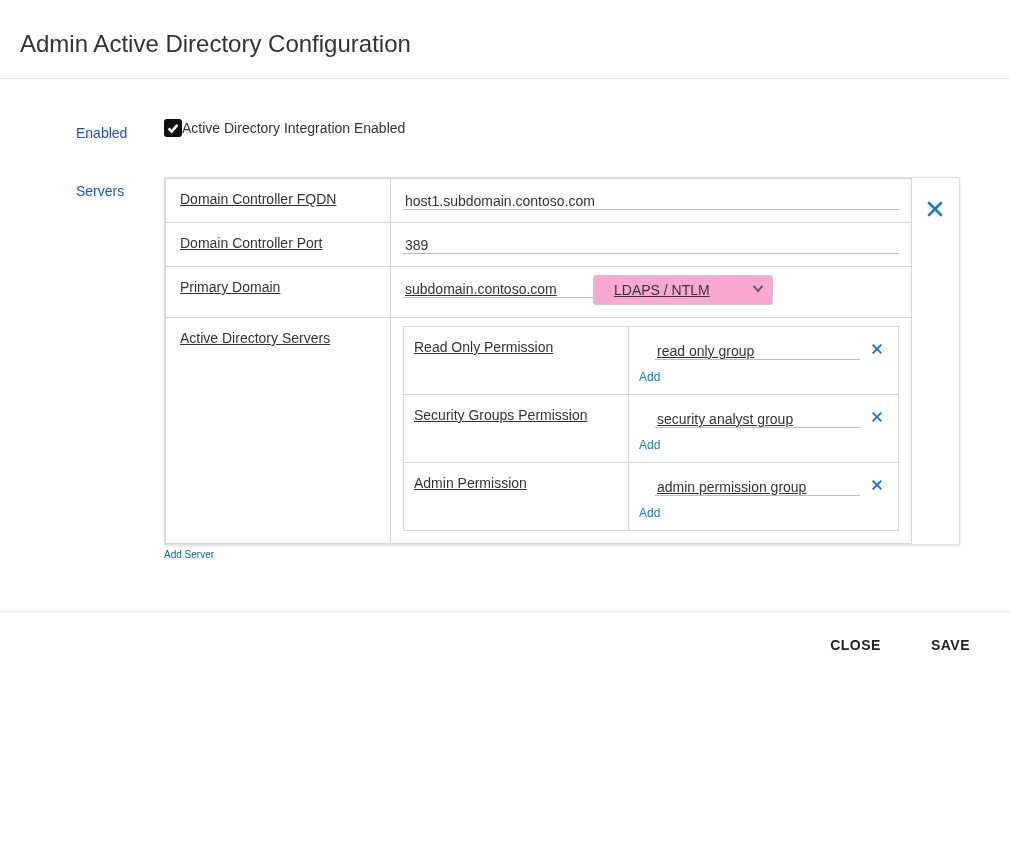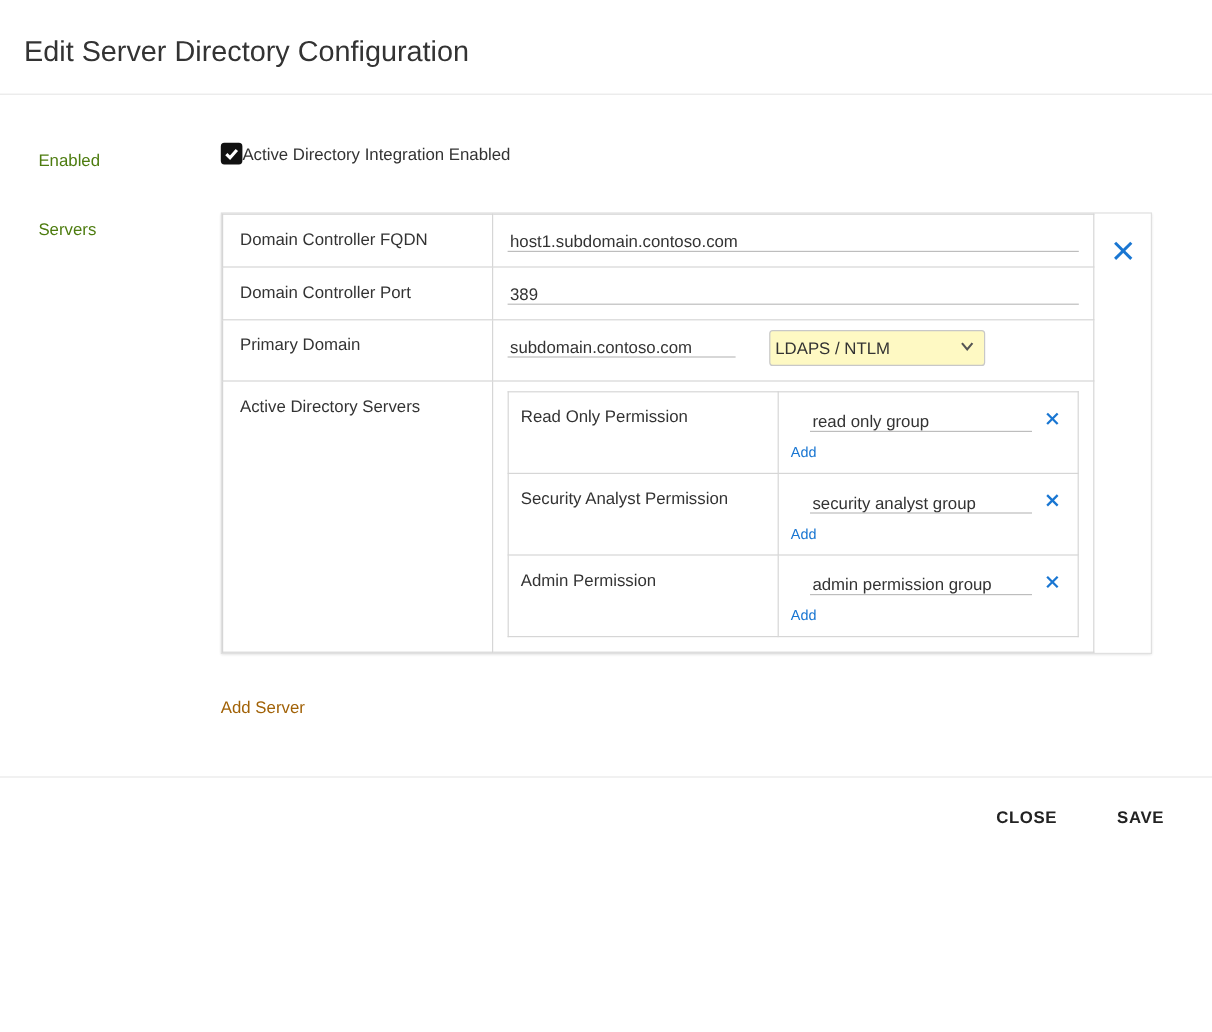--- a/index.html
+++ b/index.html
@@ -27,24 +27,24 @@
   }
   .content {
     padding: 40px 0 0 0;
   }
   .row {
     display: flex;
     align-items: flex-start;
     margin-bottom: 36px;
   }
   .row-label {
-    width: 184px;
-    padding-left: 32px;
+    width: 164px;
+    padding-left: 76px;
     padding-top: 6px;
-    color: #4d7c0f;
+    color: #1d4ed8;
     font-size: 14px;
   }
   .row-body {
     flex: 1;
     padding-right: 50px;
   }
   .checkbox-wrap {
     display: flex;
     align-items: center;
   }
@@ -87,20 +87,21 @@
     stroke: #1976d2;
     stroke-width: 2.2;
     fill: none;
   }
   .close-x svg { width: 18px; height: 18px; }
   .small-x svg { width: 14px; height: 14px; }
 
   table.form-table {
     border-collapse: collapse;
     width: 100%;
+    text-decoration: underline;
   }
   table.form-table > tbody > tr > td {
     border: 1px solid #d6d6d6;
     vertical-align: top;
   }
   table.form-table > tbody > tr > td.label-cell {
     width: 225px;
     padding: 12px 10px 12px 14px;
     font-size: 14px;
     color: #333;
@@ -115,37 +116,36 @@
     padding: 6px 2px 0 2px;
     font-size: 14px;
     color: #333;
     outline: none;
     background: transparent;
     font-family: inherit;
   }
   .primary-domain-wrap {
     display: flex;
     align-items: flex-start;
-    gap: 28px;
   }
   .primary-domain-wrap .text-input {
     width: 190px;
   }
   .select-wrap {
     position: relative;
     width: 180px;
   }
   .select {
     width: 100%;
     border: 1px solid #c8c8c8;
     border-radius: 3px;
-    padding: 6px 28px 6px 4px;
-    font-size: 14px;
-    cursor: pointer;
-    background: #fef9c3;
+    padding: 6px 28px 6px 20px;
+    font-size: 14px;
+    cursor: pointer;
+    background: #f9a8d4;
   }
   .select-caret {
     position: absolute;
     right: 8px;
     top: 50%;
     transform: translateY(-50%);
     pointer-events: none;
   }
   .select-caret svg {
     width: 14px; height: 14px;
@@ -186,24 +186,23 @@
     cursor: pointer;
     margin-top: 10px;
     display: inline-block;
   }
   .add-link-td {
     color: #1976d2;
     font-size: 12px;
     cursor: pointer;
   }
   .add-server {
-    color: #a16207;
-    font-size: 14px;
-    cursor: pointer;
-    padding-top: 36px;
+    color: #0369a1;
+    font-size: 10px;
+    cursor: pointer;
     display: inline-block;
   }
 
   .footer {
     border-top: 1px solid #e8e8e8;
     margin-top: 50px;
     padding: 24px 34px 30px 0;
     display: flex;
     justify-content: flex-end;
     gap: 38px;
@@ -219,21 +218,21 @@
     font-family: inherit;
   }
   td.pad-bottom-extra { padding-bottom: 30px; }
   td.groups-cell { padding: 0; }
 </style>
 </head>
 <body>
 
 <div class="page">
 
-  <h1 class="page-title">Edit Server Directory Configuration</h1>
+  <h1 class="page-title">Admin Active Directory Configuration</h1>
   <div class="divider-top"></div>
 
   <div class="content">
 
     <div class="row">
       <div class="row-label">Enabled</div>
       <div class="row-body">
         <div class="checkbox-wrap">
           <div class="checkbox">
             <svg viewBox="0 0 16 16">
@@ -298,21 +297,21 @@
                                 <svg viewBox="0 0 16 16">
                                     <line x1="3" y1="3" x2="13" y2="13"></line>
                                     <line x1="13" y1="3" x2="3" y2="13"></line>
                                   </svg>
                               </span>
                             </div>
                             <span class="add-link">Add</span>
                           </td>
                         </tr>
                         <tr>
-                          <td class="perm-label">Security Analyst Permission</td>
+                          <td class="perm-label">Security Groups Permission</td>
                           <td>
                             <div class="group-entry">
                               <input class="text-input" type="text" value="security analyst group" style="">
                               <span class="small-x">
                                 <svg viewBox="0 0 16 16">
                                     <line x1="3" y1="3" x2="13" y2="13"></line>
                                     <line x1="13" y1="3" x2="3" y2="13"></line>
                                   </svg>
                               </span>
                             </div>

